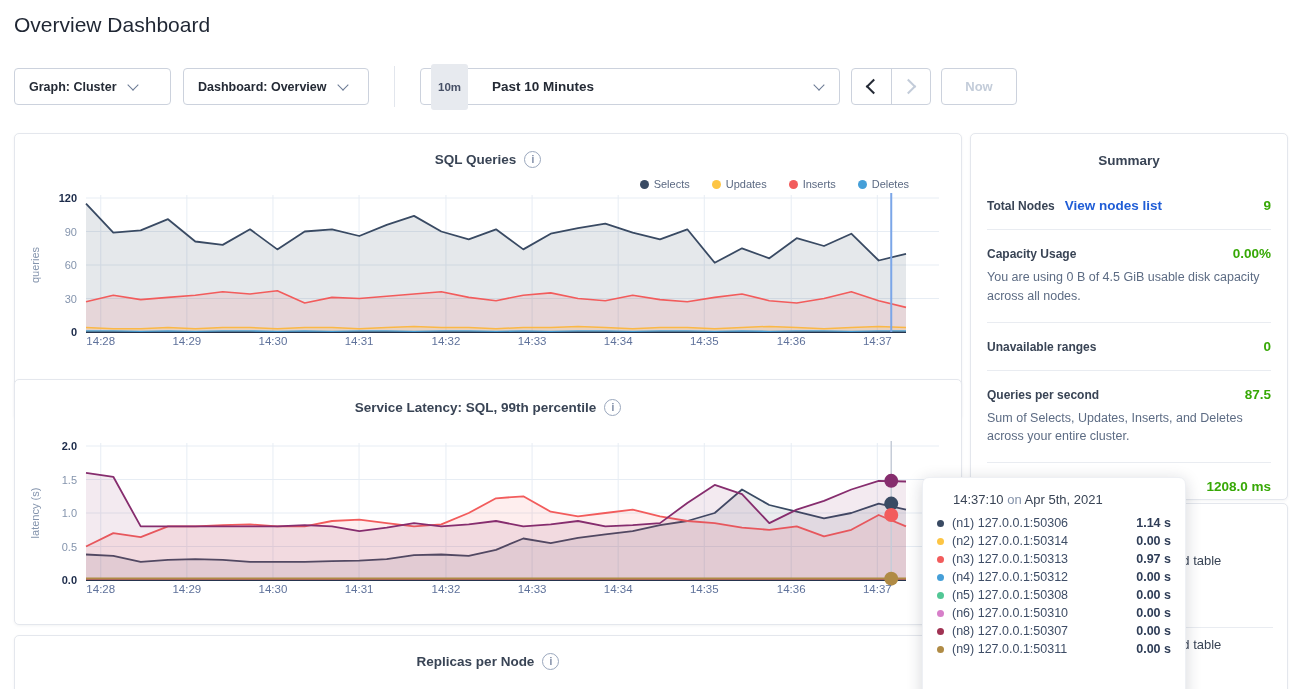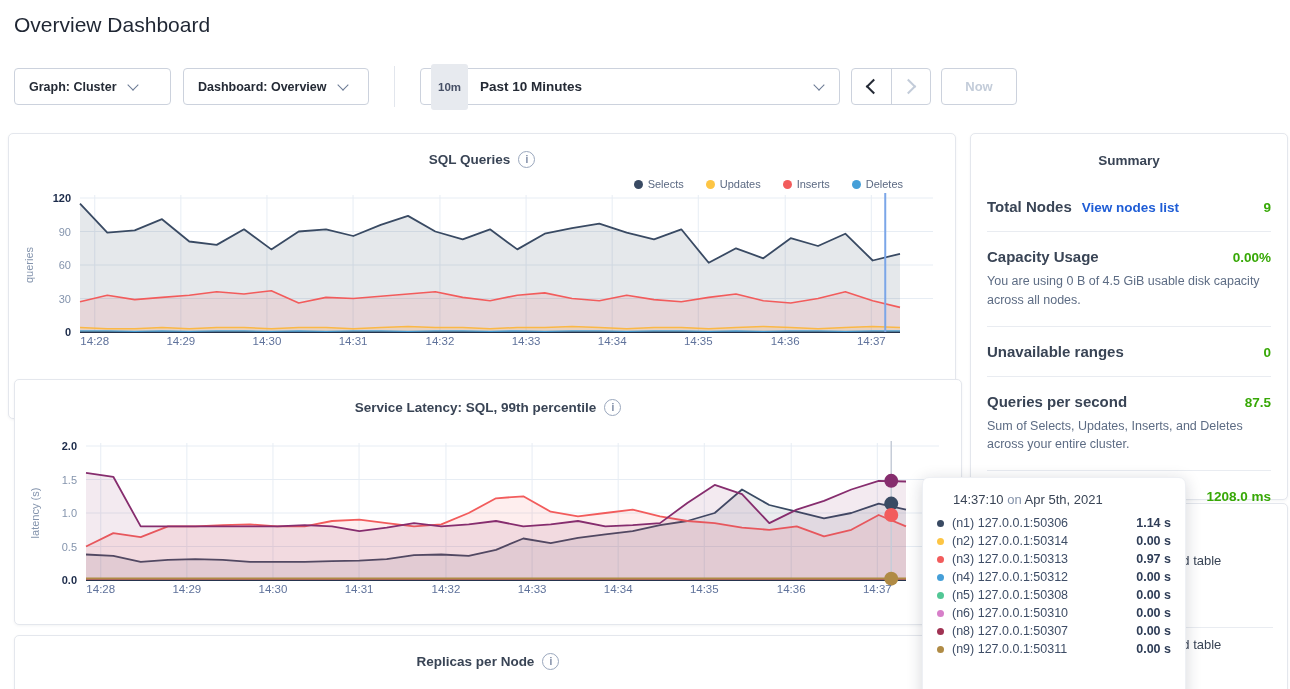--- a/index.html
+++ b/index.html
@@ -9,50 +9,50 @@
   
   .btn{background:#fff;border:1px solid #ccd2dd;border-radius:4px;display:flex;align-items:center;box-sizing:border-box;cursor:pointer}
   .dd1{left:14px;top:68px;width:157px;height:37px;padding:8px 14px}
   .dd2{left:183px;top:68px;width:186px;height:37px;padding:16px 14px}
   .dd-label{font-size:12.5px;font-weight:700;color:#242a35}
   .chev{width:7px;height:7px;border-right:1.8px solid #6b7a94;border-bottom:1.8px solid #6b7a94;
     transform:rotate(45deg);margin-left:12px;margin-top:-4px}
   .vdiv{left:394px;top:66px;width:1px;height:41px;background:#e2e6ed}
   .time-sel{left:420px;top:68px;width:420px;height:37px;padding:0 16px 0 10px}
   .time-badge{background:#e7eaef;border-radius:3px;font-size:11.5px;font-weight:700;color:#475066;padding:17px 7px}
-  .time-label{font-size:13.5px;font-weight:700;color:#242a35;margin-left:12px}
+  .time-label{font-size:13.5px;font-weight:700;color:#242a35;margin-left:24px}
   .time-sel .chev{margin-left:auto}
   .nav-group{left:851px;top:68px;width:80px;height:37px;padding:0}
   .nav-cell{width:40px;height:100%;display:flex;align-items:center;justify-content:center;box-sizing:border-box}
   .nav-cell+.nav-cell{border-left:1px solid #ccd2dd}
   .arr-l{width:9px;height:9px;border-left:2.4px solid #242a35;border-bottom:2.4px solid #242a35;transform:rotate(45deg);margin-left:4px}
   .arr-r{width:9px;height:9px;border-left:2.4px solid #c3ccd9;border-bottom:2.4px solid #c3ccd9;transform:rotate(225deg);margin-right:4px}
   .now-btn{left:941px;top:68px;width:76px;height:37px;justify-content:center;font-size:13px;font-weight:700;color:#c3ccd9}
   
   .card{position:absolute;background:#fff;border:1px solid #e4e7ed;border-radius:5px;box-shadow:0 1px 3px rgba(24,36,54,.05);box-sizing:border-box}
-  .card1{left:8px;top:133px;width:948px;height:286px}
+  .card1{left:14px;top:133px;width:948px;height:286px}
   .card2{left:14px;top:379px;width:948px;height:246px}
   .card3{left:14px;top:635px;width:948px;height:120px}
   .side1{left:970px;top:133px;width:318px;height:367px}
   .side2{left:970px;top:503px;width:318px;height:220px}
   .card-title{display:flex;justify-content:center;align-items:center;gap:8px;font-size:13.5px;font-weight:700;color:#394455}
   .ct1{margin-top:17px}.ct2{margin-top:19px}.ct3{margin-top:17px}
   .info{width:15px;height:15px;border:1px solid #9aa7bd;border-radius:50%;color:#7b89a3;font-size:10px;
     display:flex;align-items:center;justify-content:center;flex:none}
   .legend{position:absolute;right:52px;top:44px;display:flex;gap:22px;font-size:11px;color:#5b6982;align-items:center}
   .lg-item{display:flex;align-items:center}
   .lg-dot{width:9px;height:9px;border-radius:50%;margin-right:5px}
   .chart-svg{display:block;margin:18px auto 0}
   
   .sum-title{padding-top:19px;text-align:center;font-size:13.5px;font-weight:700;color:#394455}
   .sum-rows{margin:14px 16px 0}
   .srow{padding:16px 0;border-bottom:1px solid #e9ecf1}
   .srow.last{border-bottom:none}
   .srow-head{display:flex;align-items:baseline}
-  .slabel{font-size:15px;font-weight:700;color:#394455}
+  .slabel{font-size:12px;font-weight:700;color:#394455}
   .slink{font-size:13.5px;font-weight:700;color:#1f5dd6;margin-left:10px;cursor:pointer}
   .sval{margin-left:auto;font-size:13.5px;font-weight:700;color:#37a806}
   .ssub{font-size:12.5px;color:#5d6c84;line-height:1.5;margin-top:7px}
   
   .frag{position:absolute;font-size:13px;color:#394455;z-index:5}
   .frag1{left:1157px;top:553px}.frag2{left:1157px;top:637px}.frag3{left:1157px;top:657px}
   .ediv{position:absolute;left:1157px;top:627px;width:116px;height:1px;background:#e9ecf1;z-index:5}
   
   .tooltip{position:absolute;left:922px;top:477px;width:234px;height:206px;background:#fff;border:1px solid #eef0f4;
     border-radius:7px;box-shadow:0 3px 16px rgba(20,30,50,.18);padding:12px 14px;box-sizing:content-box;z-index:50}

